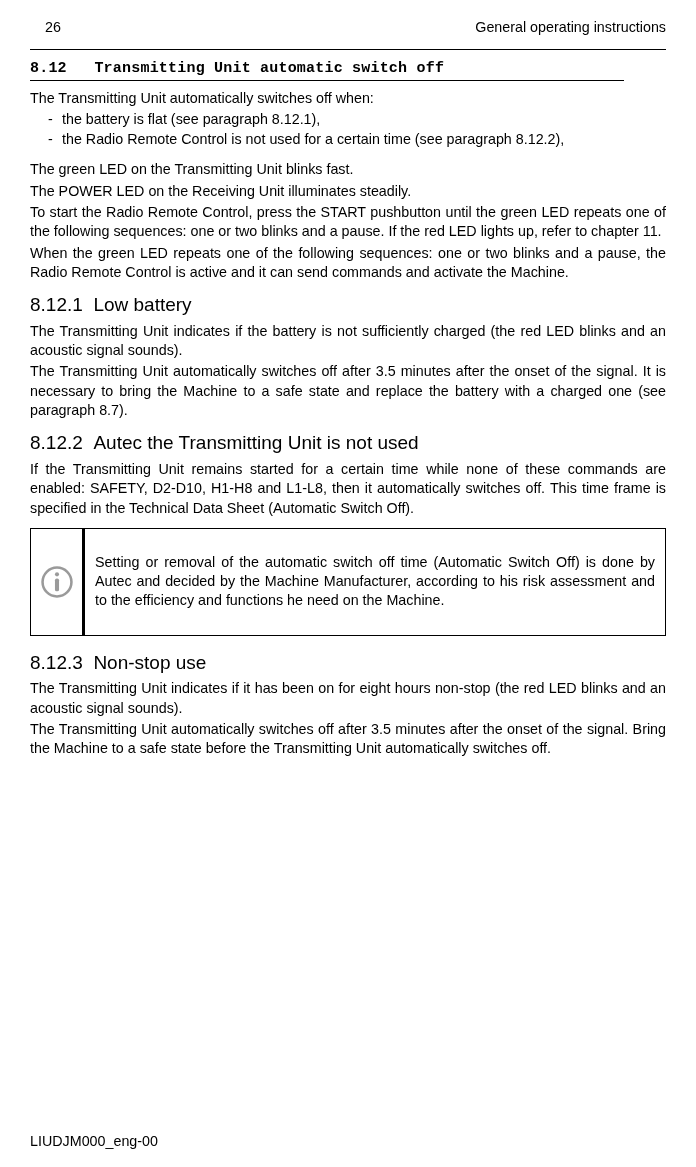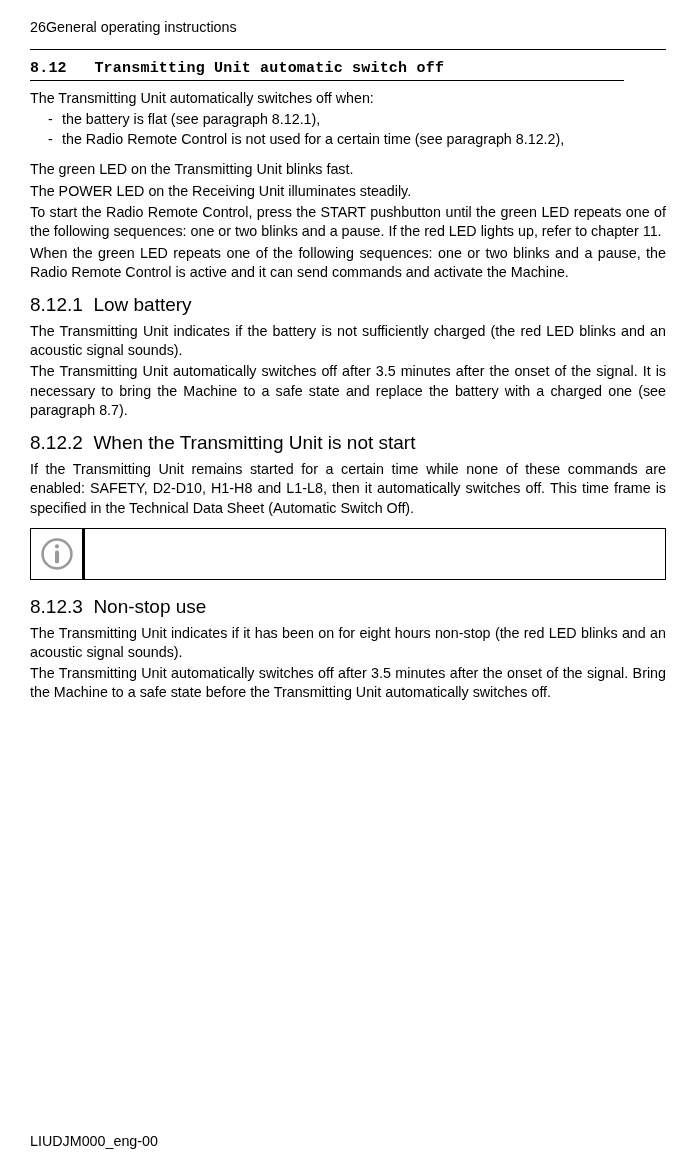--- a/index.html
+++ b/index.html
@@ -8,22 +8,24 @@
     font-family: Arial, Helvetica, sans-serif;
     font-size: 14.3px;
     line-height: 1.35;
     color: #000;
     background: #fff;
     padding: 18px 30px 18px 30px;
     position: relative;
   }
   .header {
     display: flex;
+    justify-content: space-between;
     font-size: 14.3px;
     margin-bottom: 12px;
+    margin-left: 15px;
   }
   .rule {
     border-bottom: 1px solid #000;
     margin-bottom: 8px;
   }
   .section-title {
     font-weight: bold;
     font-size: 15px;
     border-bottom: 1.5px solid #000;
     display: inline-block;
@@ -99,32 +101,33 @@
 <div class="para">To start the Radio Remote Control, press the START pushbutton until the green LED repeats one of the following sequences: one or two blinks and a pause. If the red LED lights up, refer to chapter 11.</div>
 <div class="para-block">When the green LED repeats one of the following sequences: one or two blinks and a pause, the Radio Remote Control is active and it can send commands and activate the Machine.</div>
 
 <div class="sub-title">
   <span>8.12.1</span>&nbsp;&nbsp;<span>Low battery</span>
 </div>
 <div class="para">The Transmitting Unit indicates if the battery is not sufficiently charged (the red LED blinks and an acoustic signal sounds).</div>
 <div class="para-block">The Transmitting Unit automatically switches off after 3.5 minutes after the onset of the signal. It is necessary to bring the Machine to a safe state and replace the battery with a charged one (see paragraph 8.7).</div>
 
 <div class="sub-title">
-  <span>8.12.2</span>&nbsp;&nbsp;<span>When the Transmitting Unit is not start</span>
+  <span>8.12.2</span>&nbsp;&nbsp;<span>Autec the Transmitting Unit is not used</span>
 </div>
 <div class="para">If the Transmitting Unit remains started for a certain time while none of these commands are enabled: SAFETY, D2-D10, H1-H8 and L1-L8, then it automatically switches off. This time frame is specified in the Technical Data Sheet (Automatic Switch Off).</div>
 
 <div class="info-box">
   <div class="info-icon-cell">
     <svg viewBox="0 0 40 40">
       <circle cx="20" cy="20" r="17" fill="none" stroke="#9a9a9a" stroke-width="3"></circle>
       <circle cx="20" cy="11" r="2.4" fill="#9a9a9a"></circle>
       <rect x="17.6" y="16" width="4.8" height="15" rx="2" fill="#9a9a9a"></rect>
     </svg>
   </div>
+  <div class="info-text-cell">Setting or removal of the automatic switch off time (Automatic Switch Off) is done by Autec and decided by the Machine Manufacturer, according to his risk assessment and to the efficiency and functions he need on the Machine.</div>
 </div>
 
 <div class="sub-title">
   <span>8.12.3</span>&nbsp;&nbsp;<span>Non-stop use</span>
 </div>
 <div class="para">The Transmitting Unit indicates if it has been on for eight hours non-stop (the red LED blinks and an acoustic signal sounds).</div>
 <div class="para">The Transmitting Unit automatically switches off after 3.5 minutes after the onset of the signal. Bring the Machine to a safe state before the Transmitting Unit automatically switches off.</div>
 
 <div class="footer">
   <span>LIUDJM000_eng-00</span>

